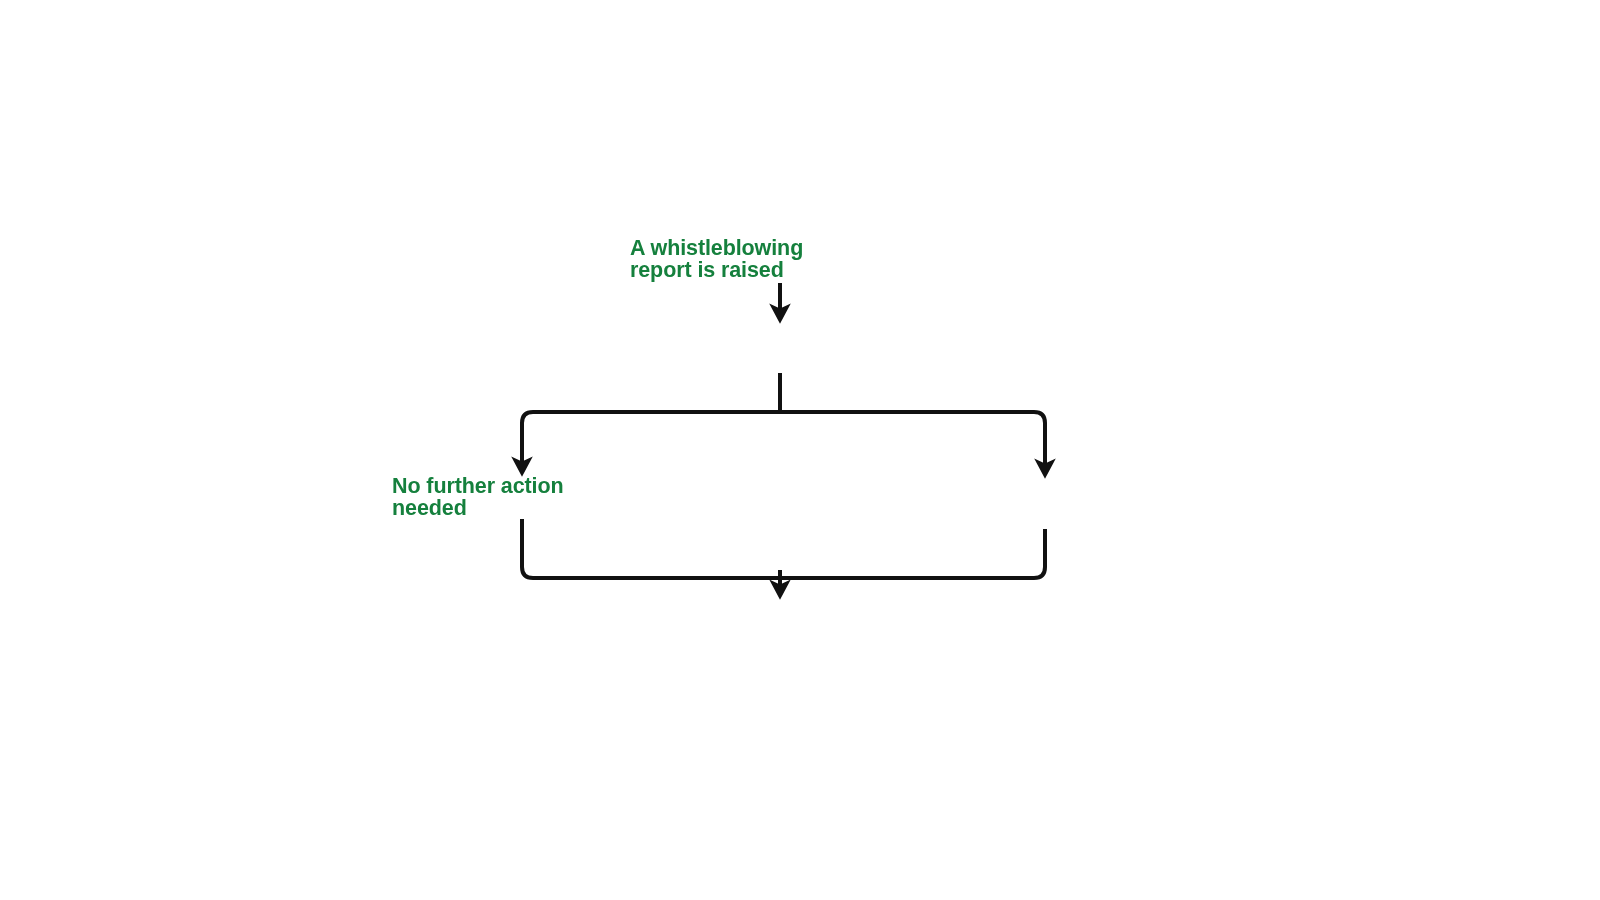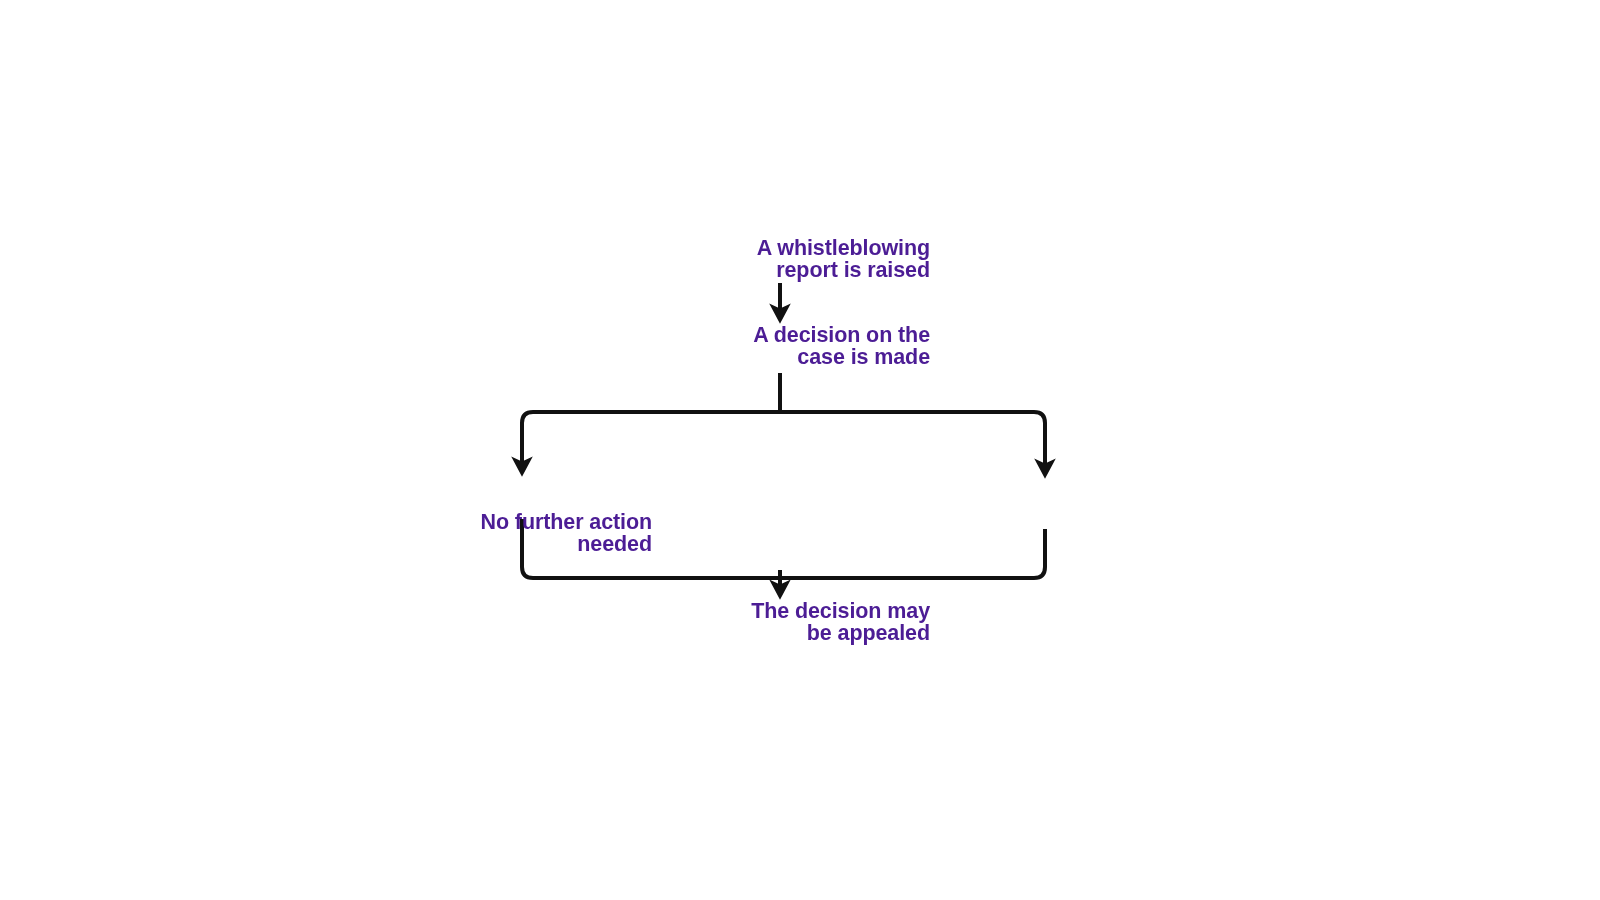--- a/index.html
+++ b/index.html
@@ -25,30 +25,30 @@
     width: 1600px;
     height: 900px;
     pointer-events: none;
   }
   .node-label {
     position: absolute;
     font-family: "Liberation Sans", sans-serif;
     font-weight: bold;
     font-size: 21.5px;
     line-height: 1.04;
-    color: #4c1d95;
-    text-align: right;
+    color: #15803d;
+    text-align: left;
     white-space: pre-line;
     letter-spacing: -0.1px;
     -webkit-font-smoothing: antialiased;
   }
   
   .n-start      { left: 630px;  top: 237px; width: 300px; }
   .n-decision   { left: 630px;  top: 324px; width: 300px; }
-  .n-left       { left: 392px;  top: 475px; width: 260px; margin-top: 36px; }
+  .n-left       { left: 392px;  top: 475px; width: 260px; }
   .n-right      { left: 875px;  top: 485px; width: 340px; }
   .n-appeal     { left: 630px;  top: 600px; width: 300px; }
 </style>
 </head>
 <body>
 
 <div id="canvas">
 
   <svg id="connectors" viewBox="0 0 1600 900" xmlns="http://www.w3.org/2000/svg">
     <defs>
@@ -69,23 +69,19 @@
       <path d="M 522 519 L 522 567 Q 522 578 533 578 L 780 578"></path>
       <path d="M 1045 529 L 1045 567 Q 1045 578 1034 578 L 780 578"></path>
 
       <path d="M 780 570 L 780 589" marker-end="url(#arrowhead)"></path>
     </g>
   </svg>
 
   <div class="node-label n-start">A whistleblowing
 report is raised</div>
 
-  <div class="node-label n-decision">A decision on the
-case is made</div>
 
   <div class="node-label n-left">No further action
 needed</div>
 
 
-  <div class="node-label n-appeal">The decision may
-be appealed</div>
 
 </div>
 
 </body></html>

